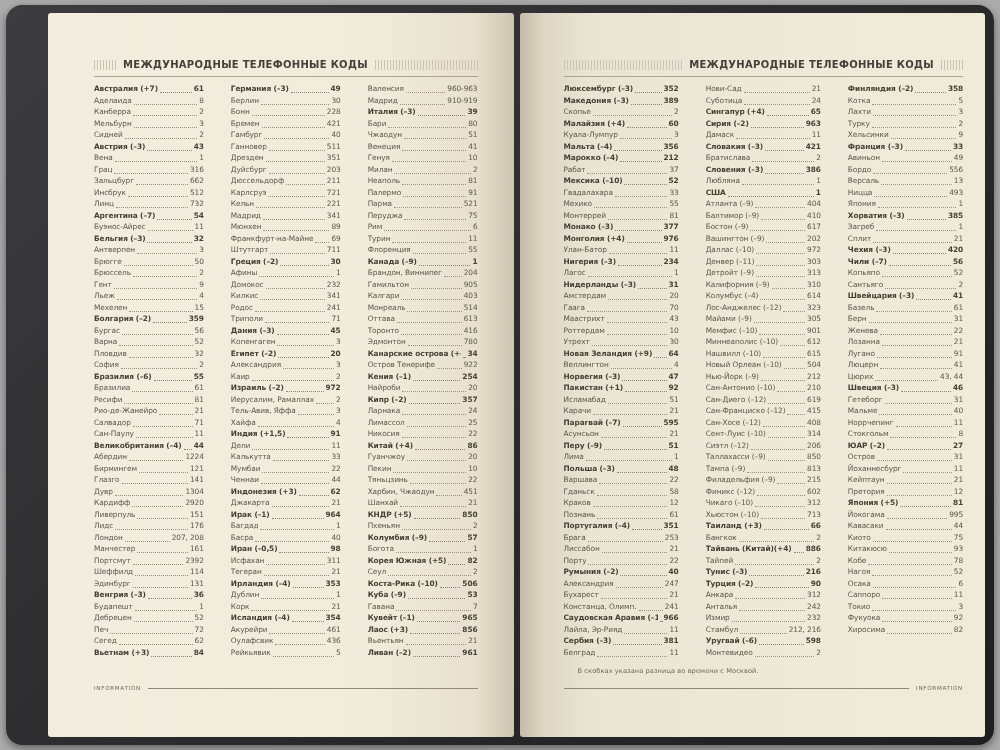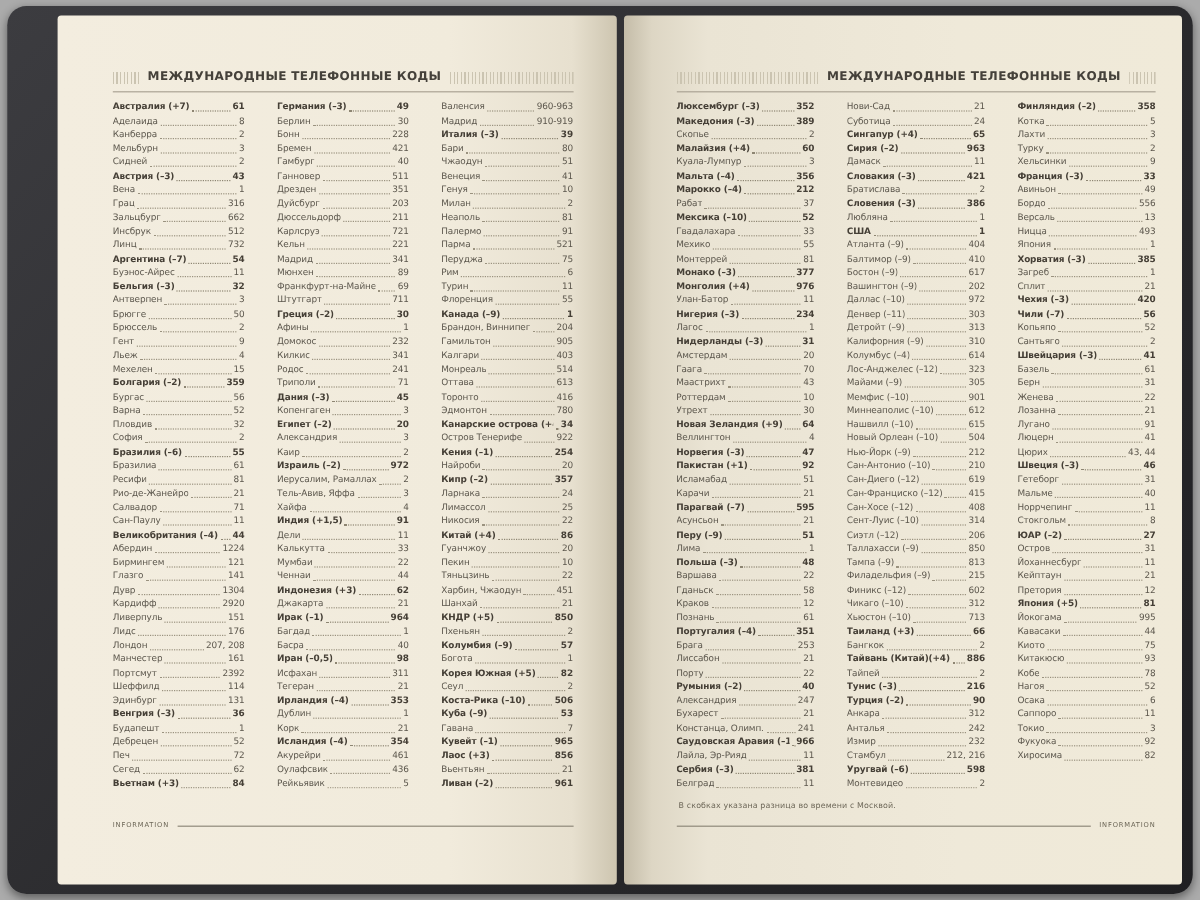--- a/index.html
+++ b/index.html
@@ -31,21 +31,21 @@
 
   .cols{flex:1 1 auto;display:flex;gap:27px;margin-top:7px;overflow:hidden;}
   .col{flex:1 1 0;min-width:0;}
   .entry{display:flex;height:11.5px;font-size:7.4px;letter-spacing:-.1px;color:#5b564c;}
   .entry .nm{white-space:nowrap;overflow:hidden;}
   .entry .dots{flex:1 1 auto;min-width:2px;border-bottom:1px dotted #9a927f;align-self:flex-end;margin:0 2px 2.5px 2px;}
   .entry .cd{white-space:nowrap;}
   .entry.country{font-weight:bold;color:#453f36;}
   .entry.country .dots{border-bottom-color:#8d8572;}
 
-  .note{position:absolute;left:46px;bottom:62px;font-size:6.6px;color:#6e6859;letter-spacing:.1px;}
+  .note{position:absolute;left:58px;bottom:62px;font-size:6.6px;color:#6e6859;letter-spacing:.1px;}
   .ftr{position:absolute;bottom:46px;display:flex;align-items:center;gap:7px;}
   .page.left  .ftr{left:46px;right:36px;}
   .page.right .ftr{left:44px;right:22px;}
   .ftr .line{flex:1 1 auto;border-bottom:1px solid #90897a;}
   .ftr .label{font-size:5.6px;letter-spacing:.7px;color:#6e6859;flex:0 0 auto;}
 </style>
 </head>
 <body>
 
 <div class="notebook">

